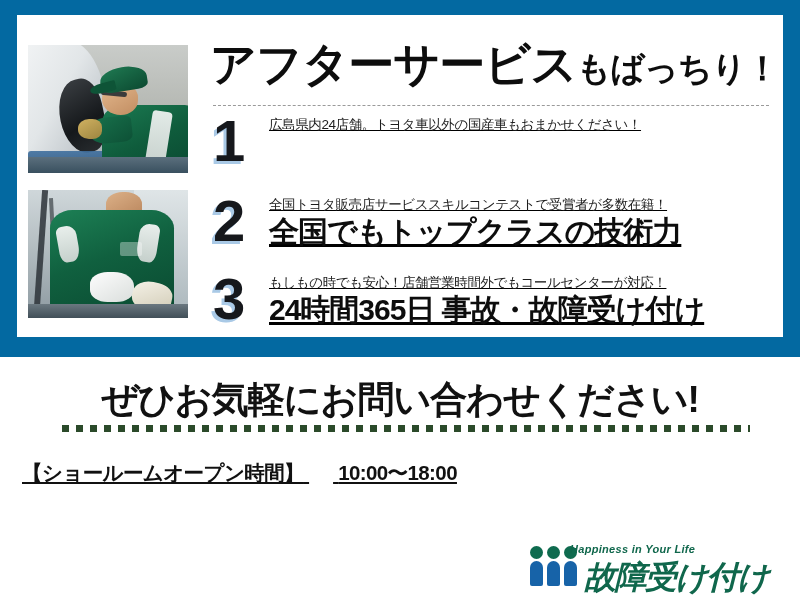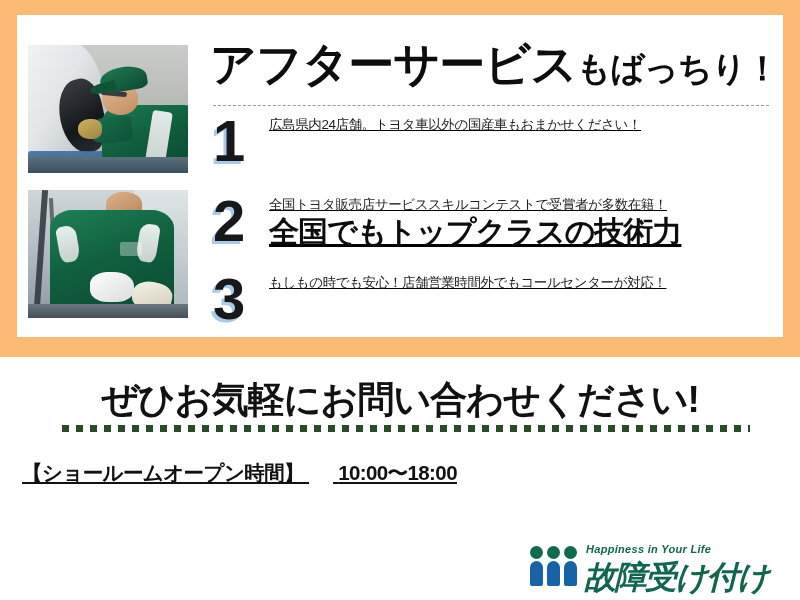--- a/index.html
+++ b/index.html
@@ -7,21 +7,21 @@
   body {
     font-family:"Liberation Sans","DejaVu Sans",sans-serif;
     background:#ffffff;
     overflow:hidden;
     position:relative;
   }
 
   
   #top-frame {
     position:absolute; left:0; top:0; width:800px; height:357px;
-    background:#fdba74;
+    background:#0369a1;
   }
   #white-panel {
     position:absolute; left:17px; top:15px; width:766px; height:322px;
     background:#ffffff;
   }
 
   
   .photo {
     position:absolute; left:11px; overflow:hidden;
     background:#b9c3c8;
@@ -230,21 +230,21 @@
   .figure { position:relative; width:13px; height:40px; }
   .fig-head {
     position:absolute; left:0; top:0; width:13px; height:13px;
     border-radius:50%; background:#0f6b4f;
   }
   .fig-body {
     position:absolute; left:0; top:15px; width:13px; height:25px;
     border-radius:6.5px 6.5px 2px 2px; background:#1763a8;
   }
   #logo-tagline {
-    position:absolute; left:56px; top:0; font-size:11px;
+    position:absolute; left:40px; top:0; font-size:11px;
     font-style:italic; font-weight:bold; color:#10674c;
     letter-spacing:.3px; white-space:nowrap;
   }
   #logo-name {
     position:absolute; left:54px; top:13px; font-size:32px;
     font-weight:bold; color:#10674c; letter-spacing:-1.5px;
     white-space:nowrap; font-style:italic;
   }
 </style>
 </head>
@@ -306,20 +306,21 @@
       <div class="item-body">
         <div class="item-sub">全国トヨタ販売店サービススキルコンテストで受賞者が多数在籍！</div>
         <div class="item-main">全国でもトップクラスの技術力</div>
       </div>
     </div>
 
     <div class="item" id="item-3">
       <div class="item-num">3</div>
       <div class="item-body">
         <div class="item-sub">もしもの時でも安心！店舗営業時間外でもコールセンターが対応！</div>
+        <div class="item-main">24時間365日 事故・故障受け付け</div>
       </div>
     </div>
 
   </div>
 </div>
 
 <div id="lower">
 
   <div id="cta">ぜひお気軽にお問い合わせください!</div>
   <div id="cta-rule"></div>

